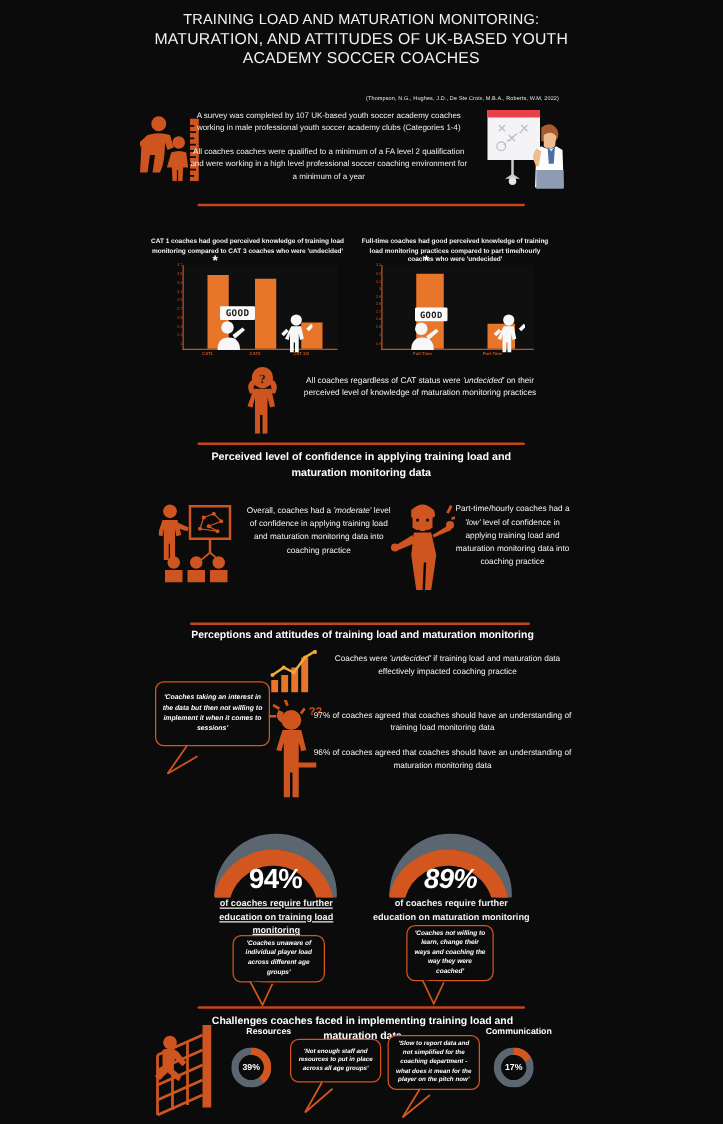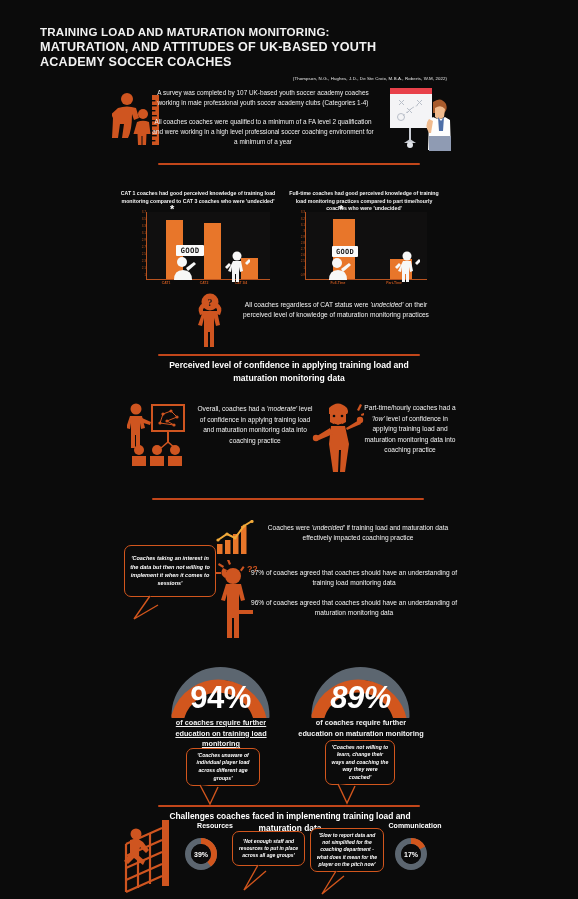--- a/index.html
+++ b/index.html
@@ -8,22 +8,23 @@
     background:#0b0b0b;
     font-family:"Liberation Sans", sans-serif;
     color:#ffffff;
     overflow:hidden;
     position:relative;
   }
   .page{position:relative;width:578px;height:899px;overflow:hidden;}
 
   
   .title{
-    position:absolute;left:40px;top:24px;width:498px;
-    font-weight:bold;
+    position:absolute;left:40px;top:8px;width:498px;
+    text-align:center;
+    font-weight:normal;
     font-size:12.6px;
     line-height:15.6px;
     letter-spacing:.2px;
     color:#f2f2f2;
   }
   .title .l1{font-size:11.6px;}
   .citation{
     position:absolute;left:230px;top:76px;width:280px;
     text-align:center;
     font-size:4.4px;
@@ -85,21 +86,21 @@
     text-align:center;display:flex;align-items:center;justify-content:center;
     background:#0b0b0b;box-sizing:border-box;
   }
   .bubble .inner{padding:3px 5px;}
   .tail{position:absolute;}
 
   
   .gauge{position:absolute;}
   .gauge .pct{
     position:absolute;left:0;right:0;bottom:2px;text-align:center;
-    font-size:31px;font-weight:bold;color:#ffffff;letter-spacing:-.5px;
+    font-size:22px;font-weight:bold;color:#ffffff;letter-spacing:-.5px;
   }
   .gauge-cap{
     position:absolute;text-align:center;font-size:7.3px;line-height:10.5px;
     font-weight:bold;color:#f2f2f2;
   }
 
   
   .donut{position:absolute;border-radius:50%;}
   .donut .hole{
     position:absolute;border-radius:50%;background:#0b0b0b;
@@ -339,20 +340,21 @@
 
   <div class="txt" style="left:360px;top:403px;width:100px;font-size:6.6px;line-height:10.5px;">
     <p>
       <span>Part-time/hourly coaches had a</span>
       <em>'low'</em>
       <span>level of confidence in applying training load and maturation monitoring data into coaching practice</span>
     </p>
   </div>
 
   <div class="rule" style="left:152px;top:498px;width:272px;"></div>
+  <div class="sec-head" style="left:130px;top:502px;width:320px;font-size:8.4px;">Perceptions and attitudes of training load and maturation monitoring</div>
 
   <div class="fig" style="left:215px;top:520px;">
     <svg width="40" height="34" viewBox="0 0 40 34">
       <g fill="#e8762a">
         <rect x="2" y="24" width="5.5" height="10"></rect>
         <rect x="10" y="20" width="5.5" height="14"></rect>
         <rect x="18" y="14" width="5.5" height="20"></rect>
         <rect x="26" y="6" width="5.5" height="28"></rect>
       </g>
       <polyline points="3,20 12,14 20,18 29,6 37,1" fill="none" stroke="#f0a93a" stroke-width="2"></polyline>

